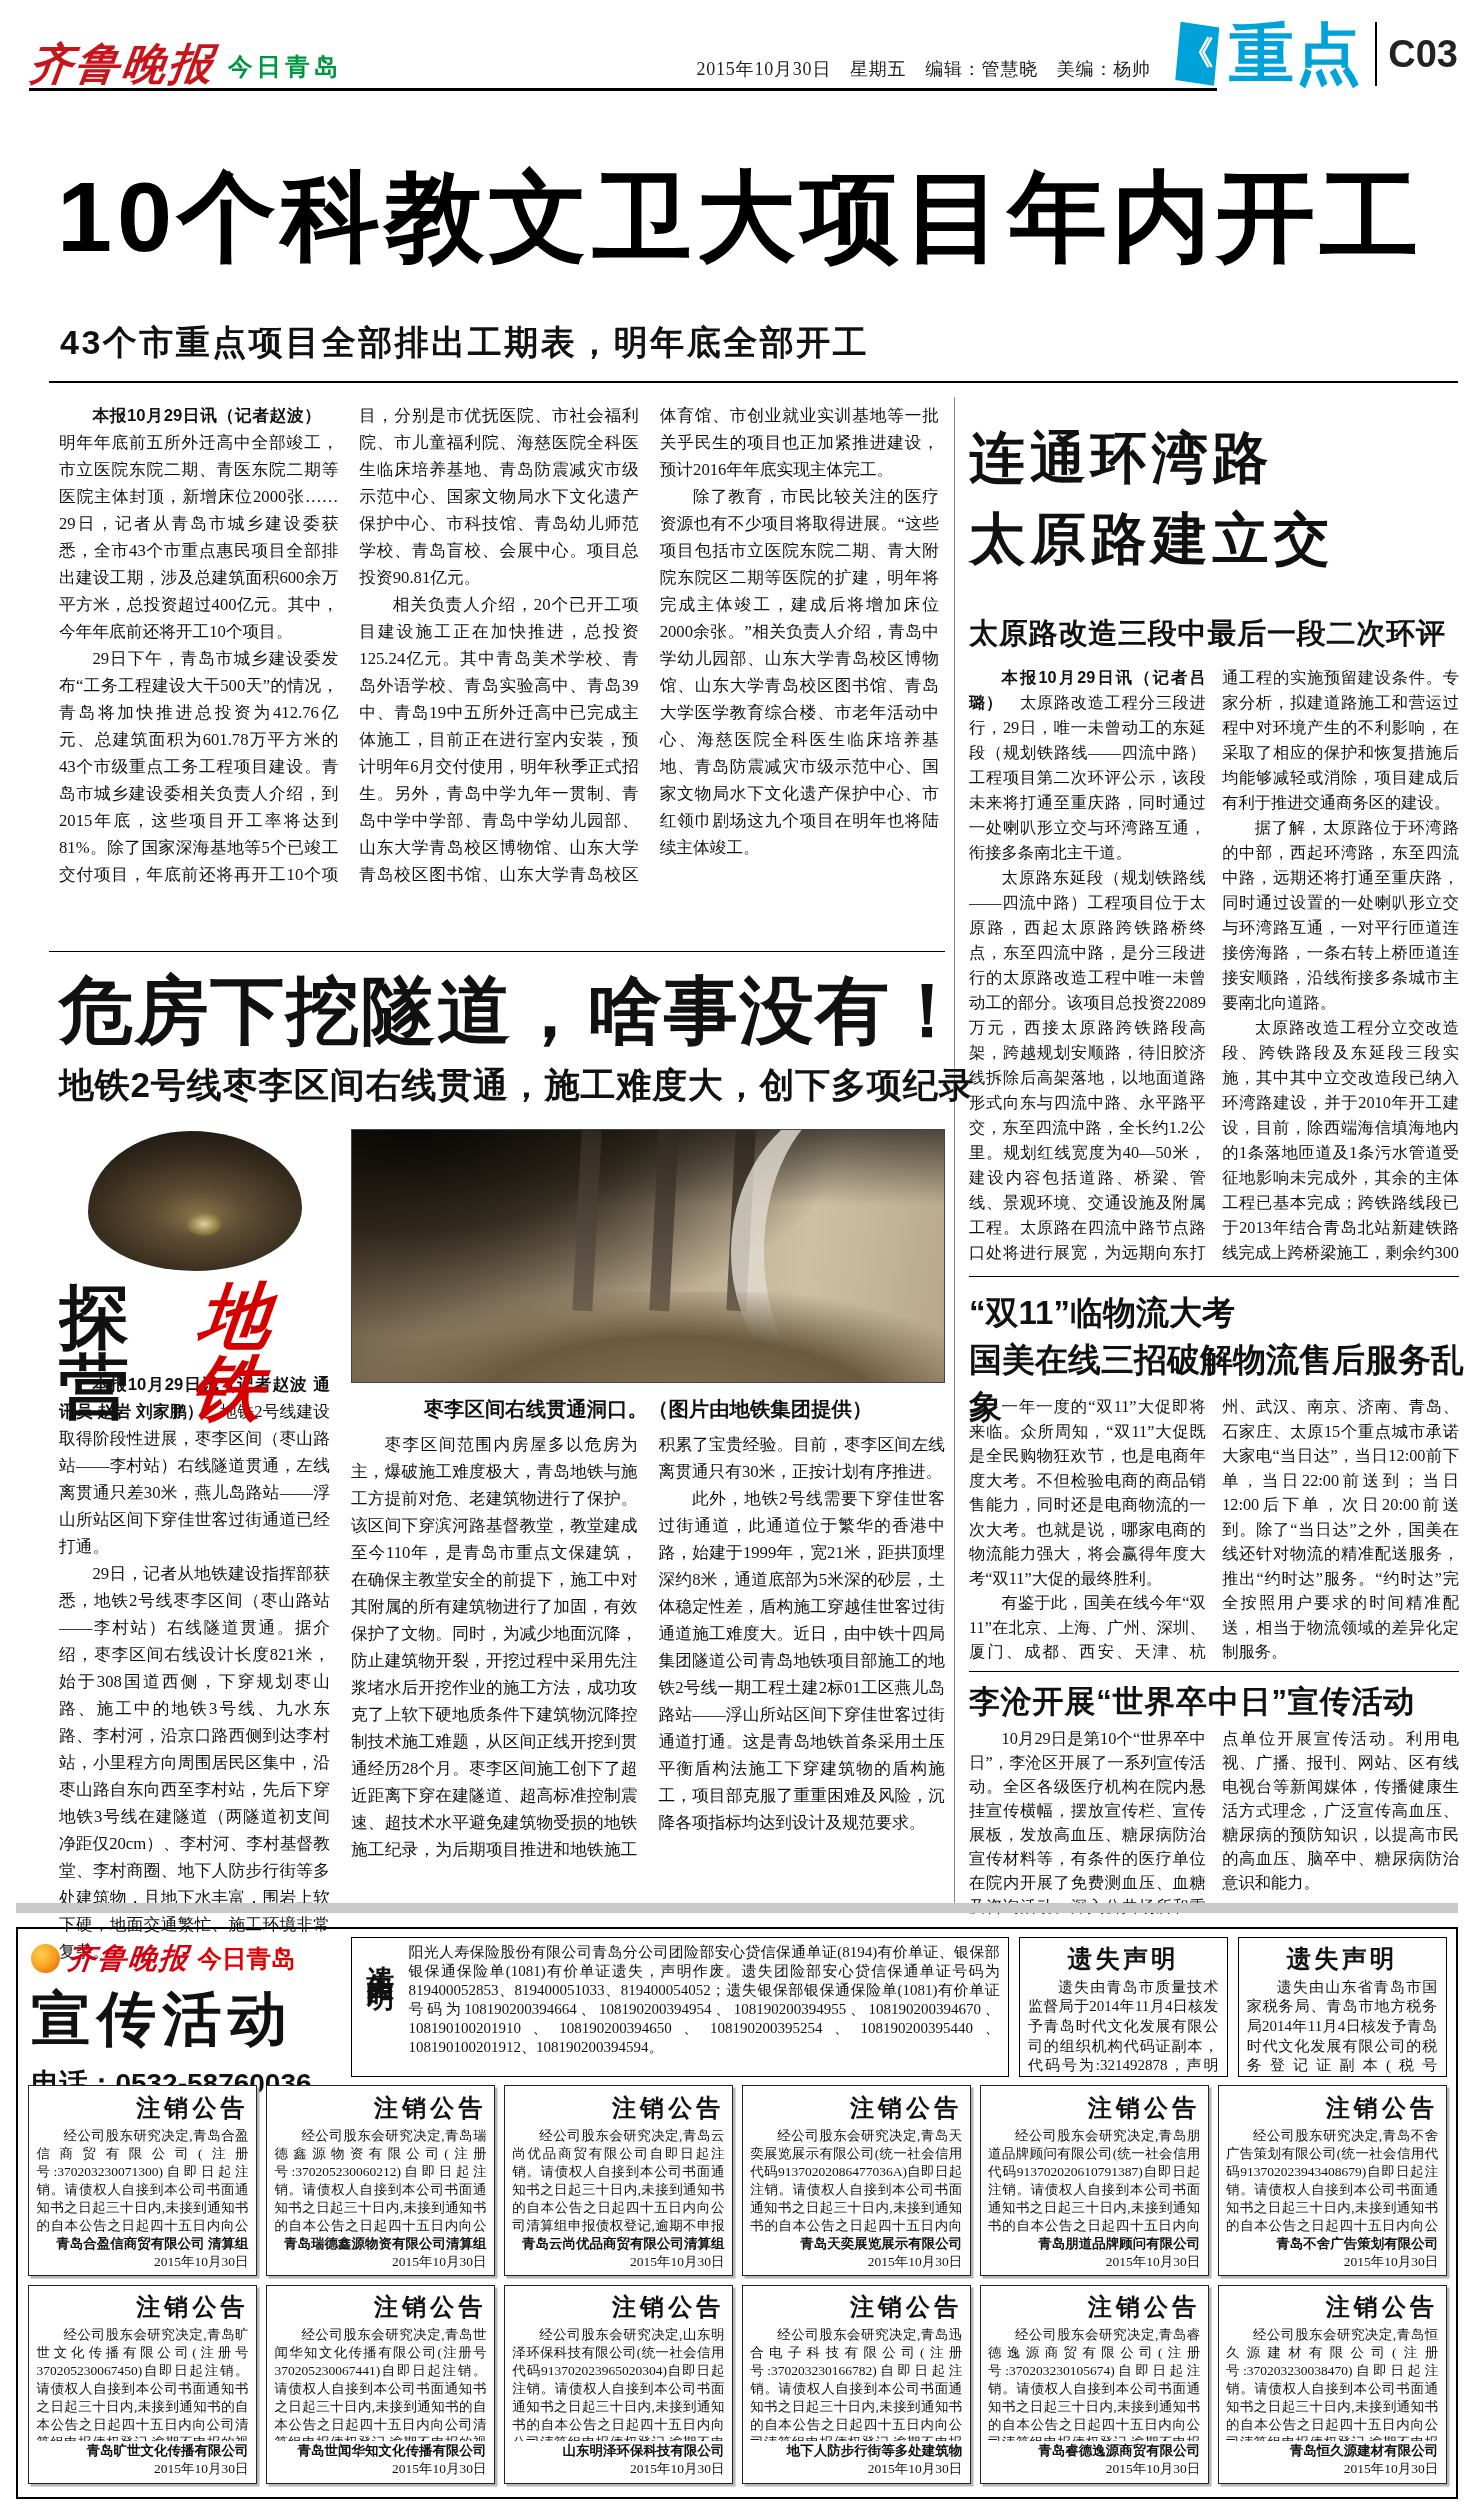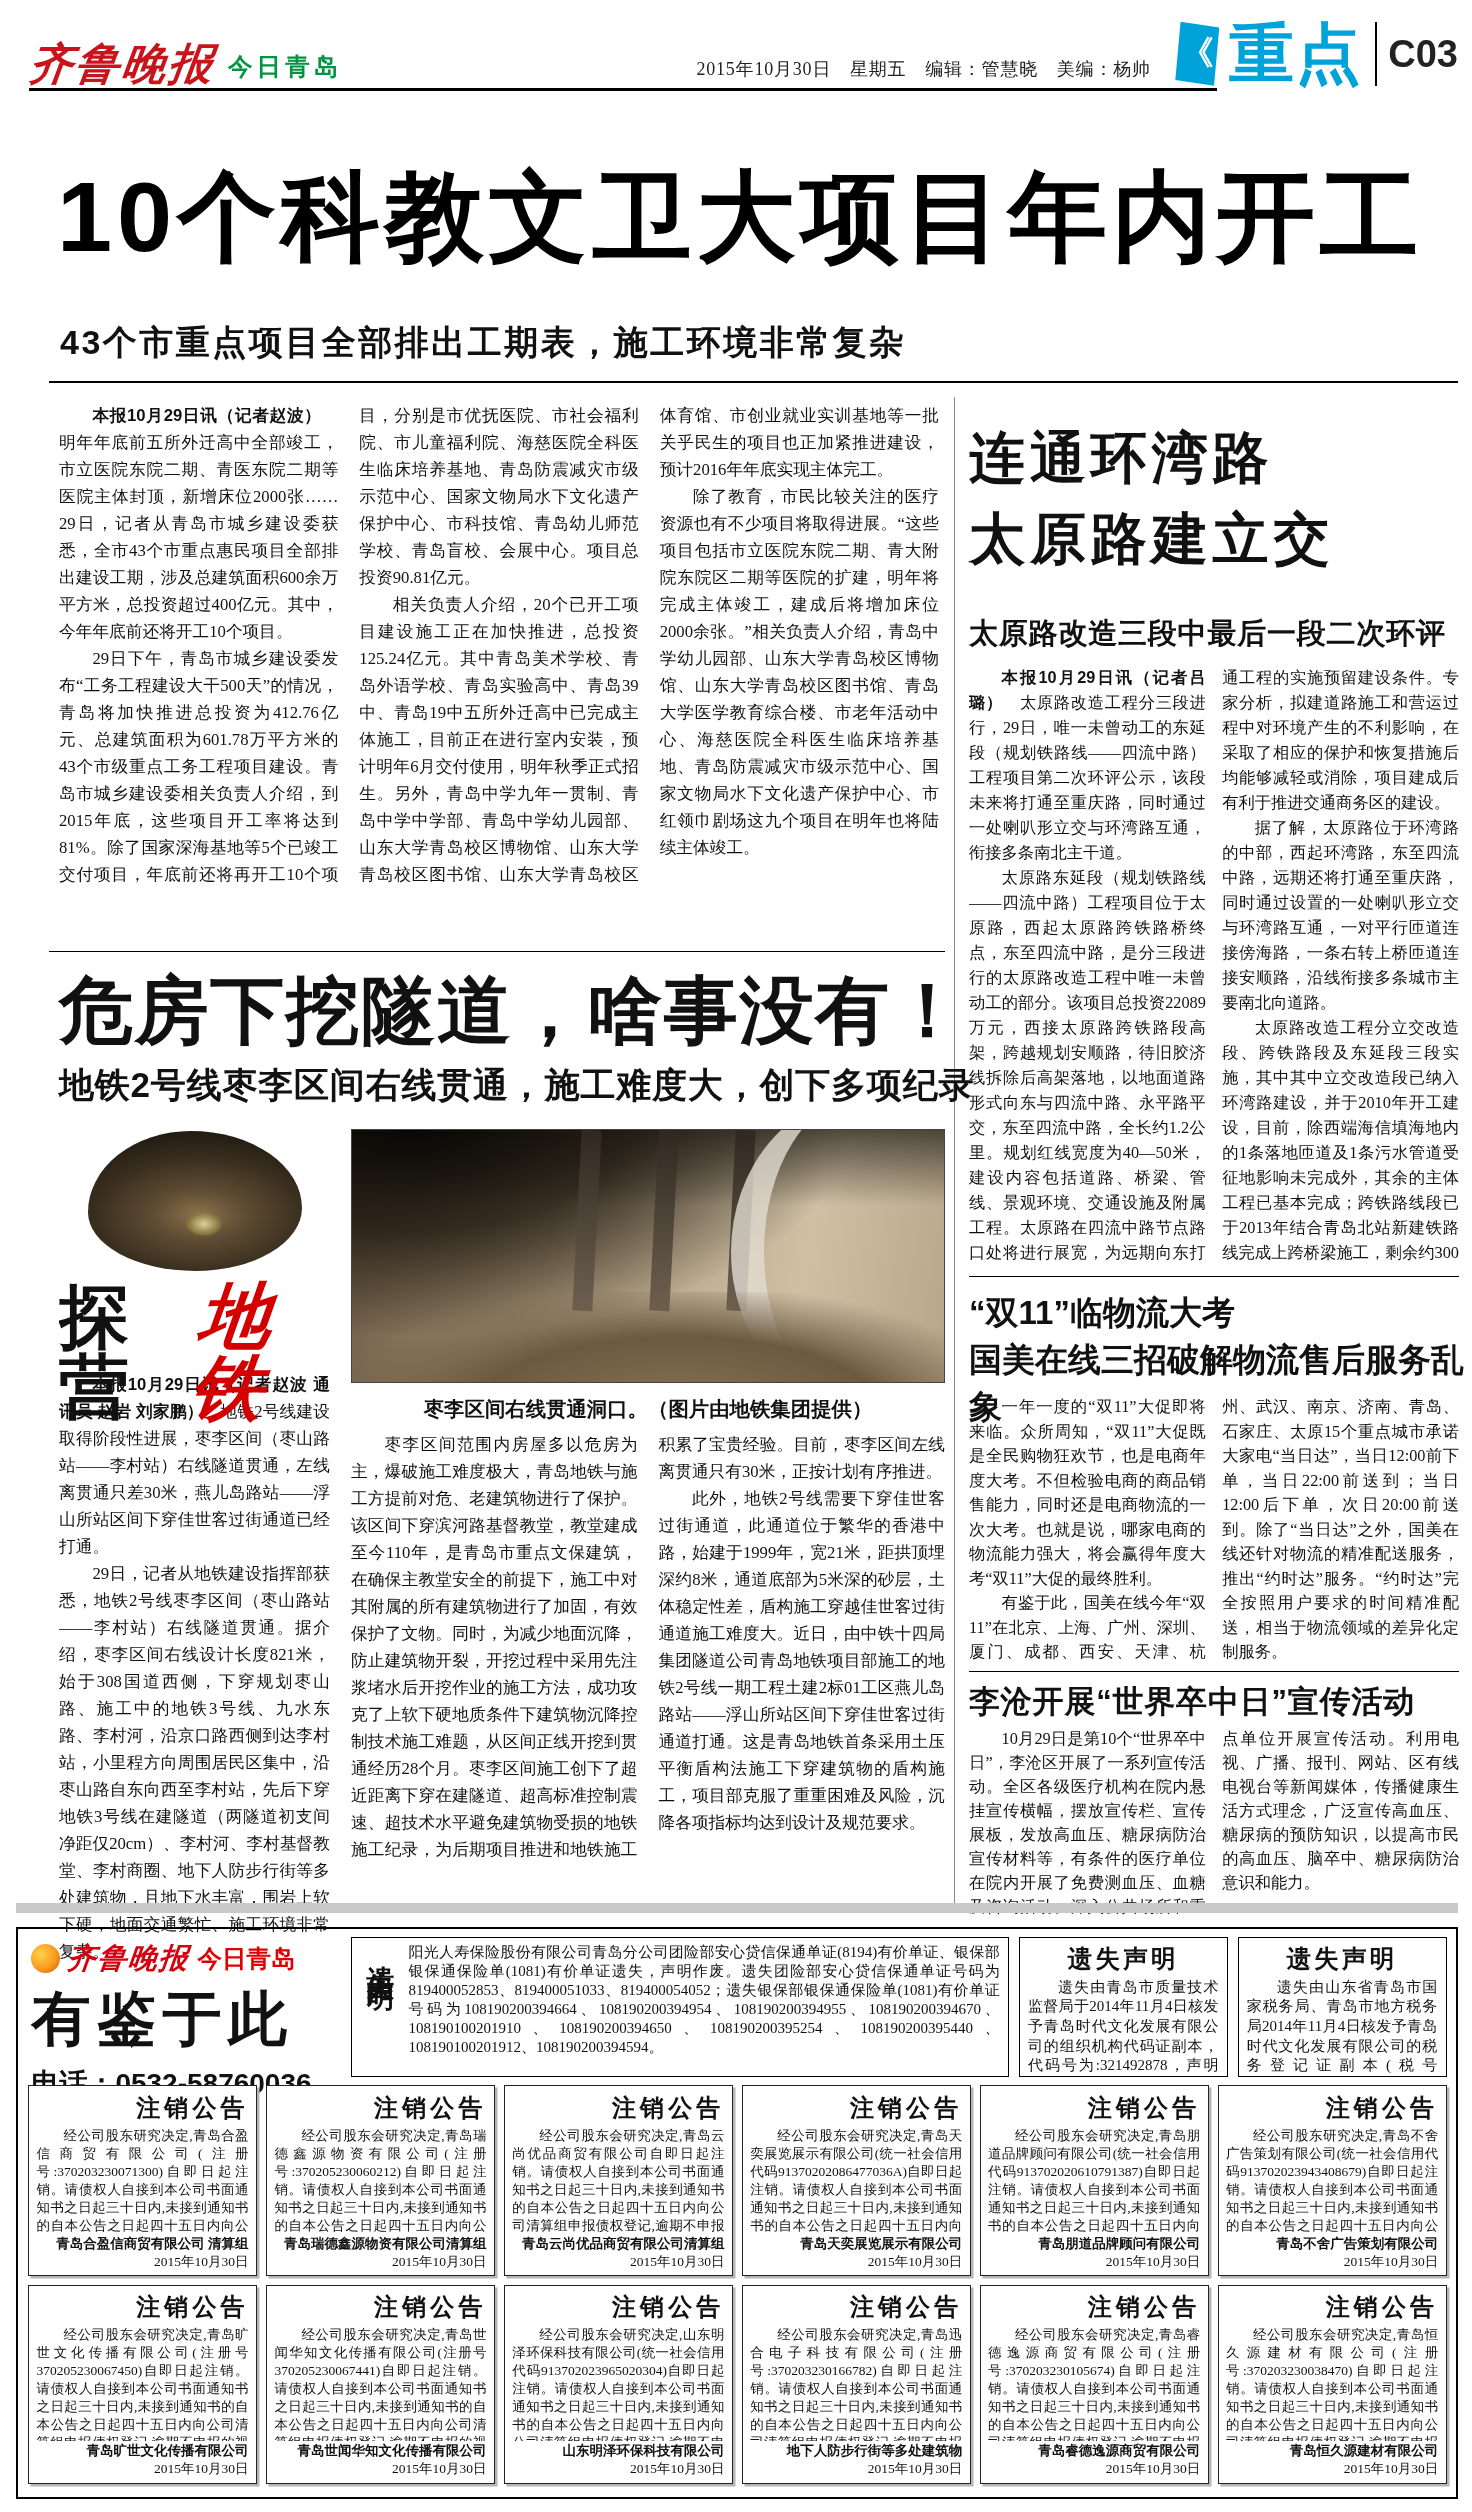--- a/index.html
+++ b/index.html
@@ -137,21 +137,21 @@
           <span>《</span>
         </span>
       <span class="section-name">重点</span>
       <span class="vline"></span>
       <span class="page-code">C03</span>
     </span>
   </div>
   <div class="hdr-rule"></div>
 
   <div class="lead-hl">10个科教文卫大项目年内开工</div>
-  <div class="lead-sub">43个市重点项目全部排出工期表，施工环境非常复杂</div>
+  <div class="lead-sub">43个市重点项目全部排出工期表，明年底全部开工</div>
   <div class="rule-full"></div>
   <div class="vrule"></div>
 
   <div class="lead-body">
     <p class="para"><b>本报10月29日讯（记者赵波）</b><span>　明年年底前五所外迁高中全部竣工，市立医院东院二期、青医东院二期等医院主体封顶，新增床位2000张……29日，记者从青岛市城乡建设委获悉，全市43个市重点惠民项目全部排出建设工期，涉及总建筑面积600余万平方米，总投资超过400亿元。其中，今年年底前还将开工10个项目。</span></p>
     <p class="para">29日下午，青岛市城乡建设委发布“工务工程建设大干500天”的情况，青岛将加快推进总投资为412.76亿元、总建筑面积为601.78万平方米的43个市级重点工务工程项目建设。青岛市城乡建设委相关负责人介绍，到2015年底，这些项目开工率将达到81%。除了国家深海基地等5个已竣工交付项目，年底前还将再开工10个项目，分别是市优抚医院、市社会福利院、市儿童福利院、海慈医院全科医生临床培养基地、青岛防震减灾市级示范中心、国家文物局水下文化遗产保护中心、市科技馆、青岛幼儿师范学校、青岛盲校、会展中心。项目总投资90.81亿元。</p>
     <p class="para">相关负责人介绍，20个已开工项目建设施工正在加快推进，总投资125.24亿元。其中青岛美术学校、青岛外语学校、青岛实验高中、青岛39中、青岛19中五所外迁高中已完成主体施工，目前正在进行室内安装，预计明年6月交付使用，明年秋季正式招生。另外，青岛中学九年一贯制、青岛中学中学部、青岛中学幼儿园部、山东大学青岛校区博物馆、山东大学青岛校区图书馆、山东大学青岛校区体育馆、市创业就业实训基地等一批关乎民生的项目也正加紧推进建设，预计2016年年底实现主体完工。</p>
     <p class="para">除了教育，市民比较关注的医疗资源也有不少项目将取得进展。“这些项目包括市立医院东院二期、青大附院东院区二期等医院的扩建，明年将完成主体竣工，建成后将增加床位2000余张。”相关负责人介绍，青岛中学幼儿园部、山东大学青岛校区博物馆、山东大学青岛校区图书馆、青岛大学医学教育综合楼、市老年活动中心、海慈医院全科医生临床培养基地、青岛防震减灾市级示范中心、国家文物局水下文化遗产保护中心、市红领巾剧场这九个项目在明年也将陆续主体竣工。</p>
   </div>
 
@@ -224,21 +224,21 @@
   <div class="gray-band"></div>
 
   <div class="cls">
     <div class="cls-top">
       <div class="cls-brand">
         <div class="cb-row">
           <span class="cb-icon"></span>
           <span class="cb-script">齐鲁晚报</span>
           <span class="cb-sub">今日青岛</span>
         </div>
-        <div class="cls-title">有鉴于此</div>
+        <div class="cls-title">宣传活动</div>
         <div class="cls-phone">电话：0532-58760036</div>
       </div>
       <div class="loss-main">
         <div class="loss-vtitle">遗失声明</div>
         <div class="loss-main-body">阳光人寿保险股份有限公司青岛分公司团险部安心贷信保通单证(8194)有价单证、银保部银保通保险单(1081)有价单证遗失，声明作废。遗失团险部安心贷信保通单证号码为819400052853、819400051033、819400054052；遗失银保部银保通保险单(1081)有价单证号码为108190200394664、108190200394954、108190200394955、108190200394670、108190100201910、108190200394650、108190200395254、108190200395440、108190100201912、108190200394594。</div>
       </div>
       <div class="loss-list">
 
           <div class="loss-box">
             <div class="lb-title">遗失声明</div>

